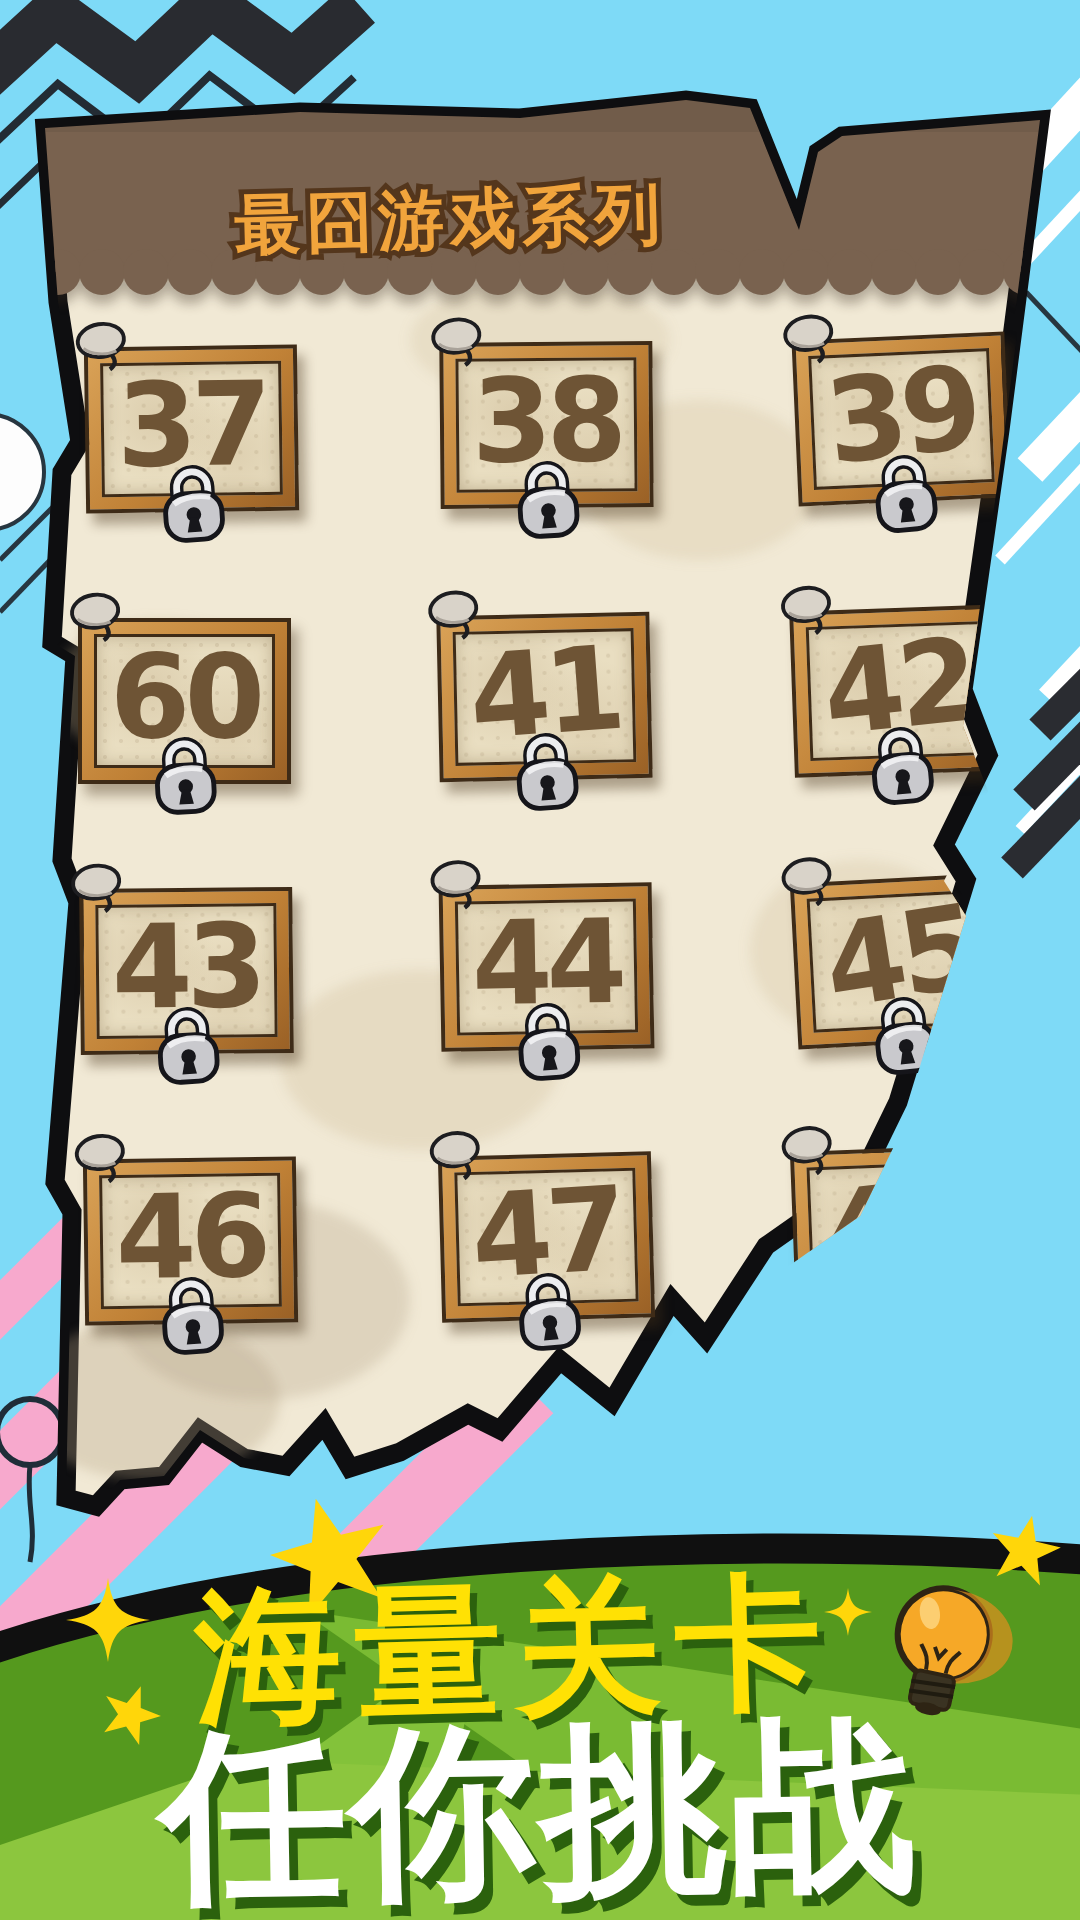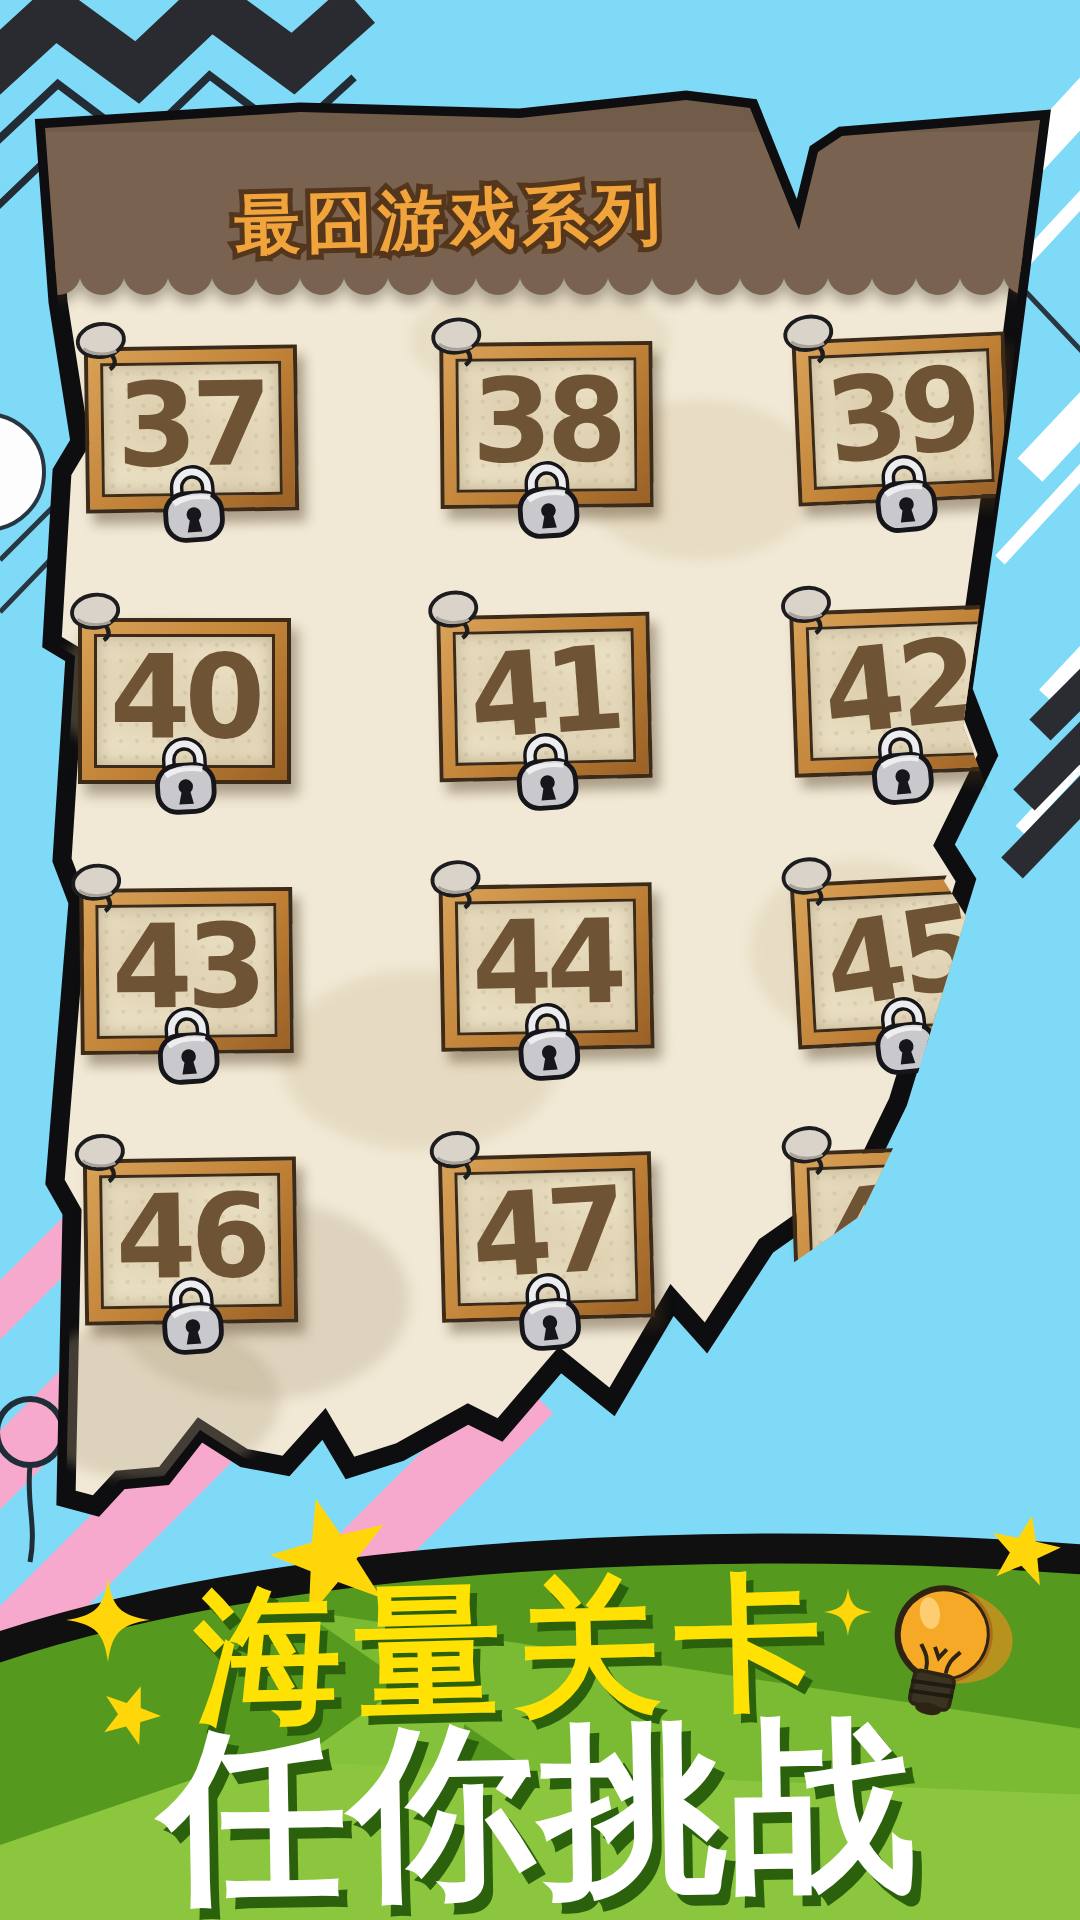--- a/index.html
+++ b/index.html
@@ -245,21 +245,21 @@
       <svg class="lock" viewBox="0 0 68 88">
           <use href="#lock-sym"></use>
         </svg>
     </div>
 
     <div class="card" style="--x:78px;--y:582px;--r:0deg;--nr:0deg">
       <svg class="pin" viewBox="0 0 64 60">
           <use href="#pin-sym"></use>
         </svg>
       <div class="paper">
-        <span class="num">40</span>
+        <span class="num">60</span>
       </div>
       <svg class="lock" viewBox="0 0 68 88">
           <use href="#lock-sym"></use>
         </svg>
     </div>
 
     <div class="card" style="--x:438px;--y:578px;--r:-1.2deg;--nr:-3deg">
       <svg class="pin" viewBox="0 0 64 60">
           <use href="#pin-sym"></use>
         </svg>

